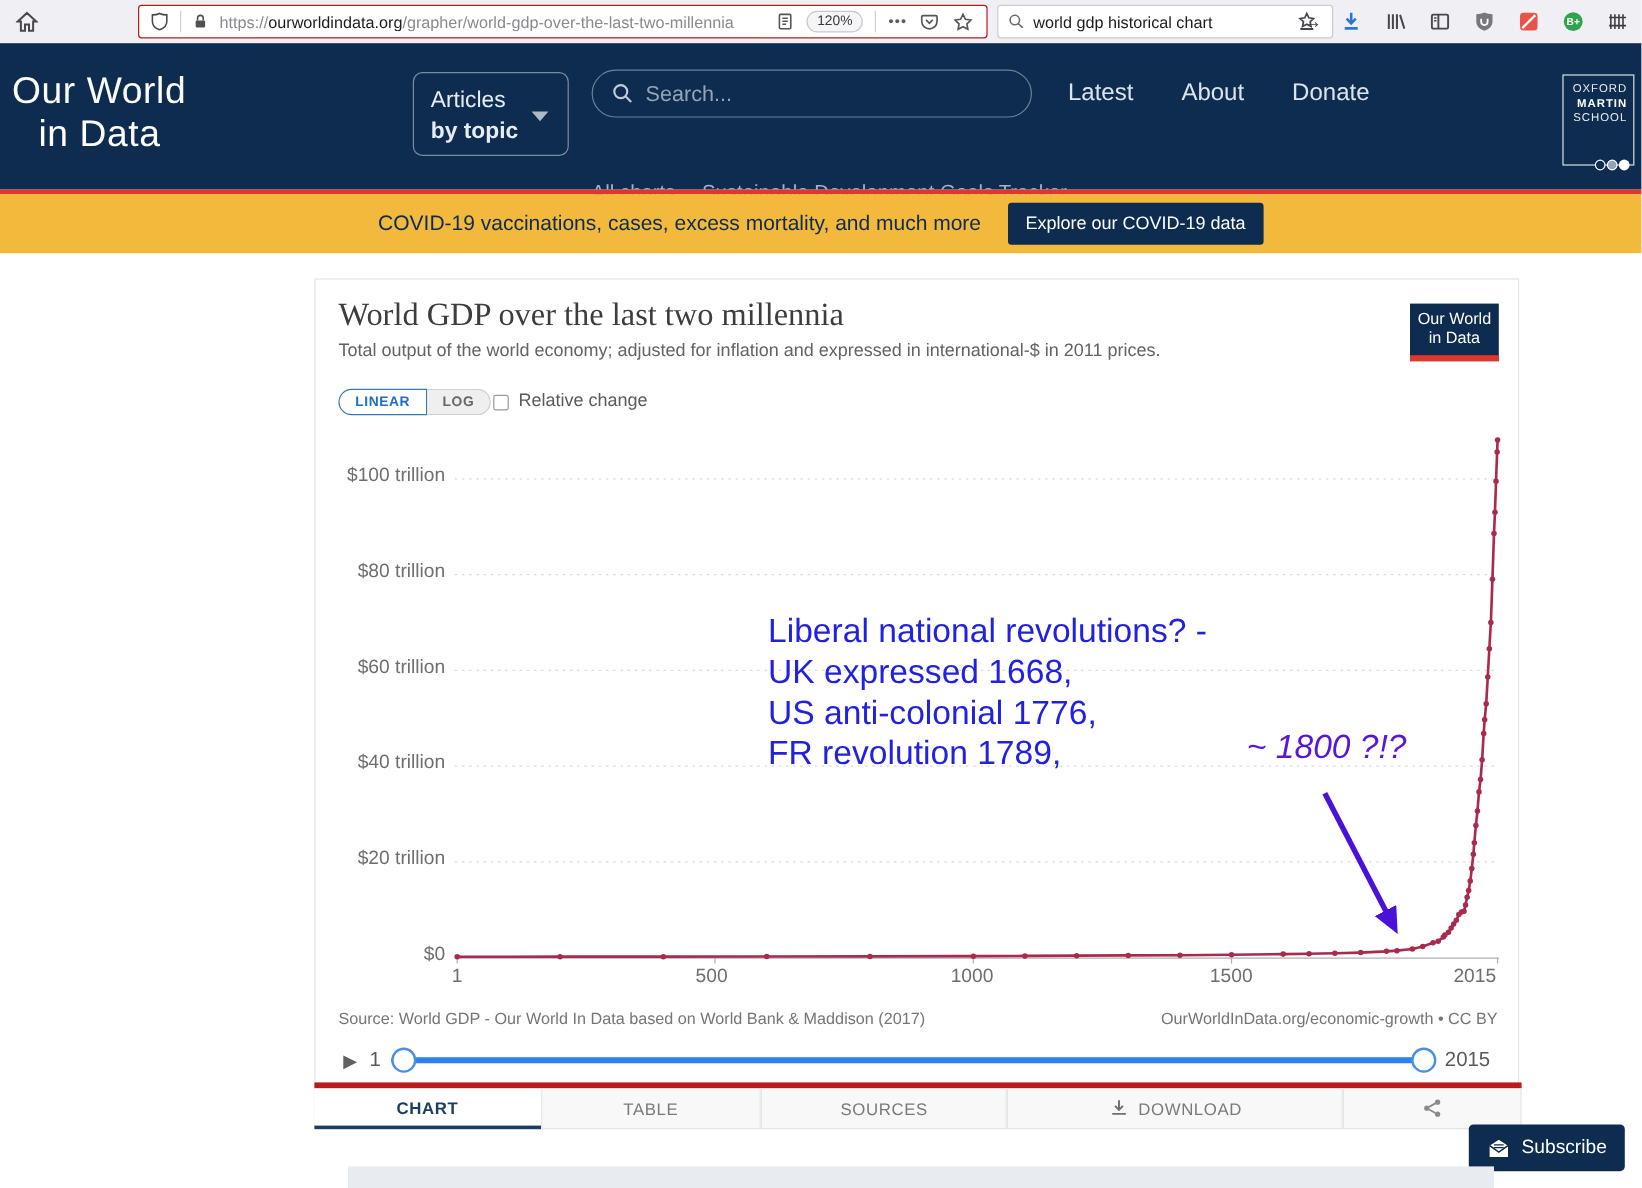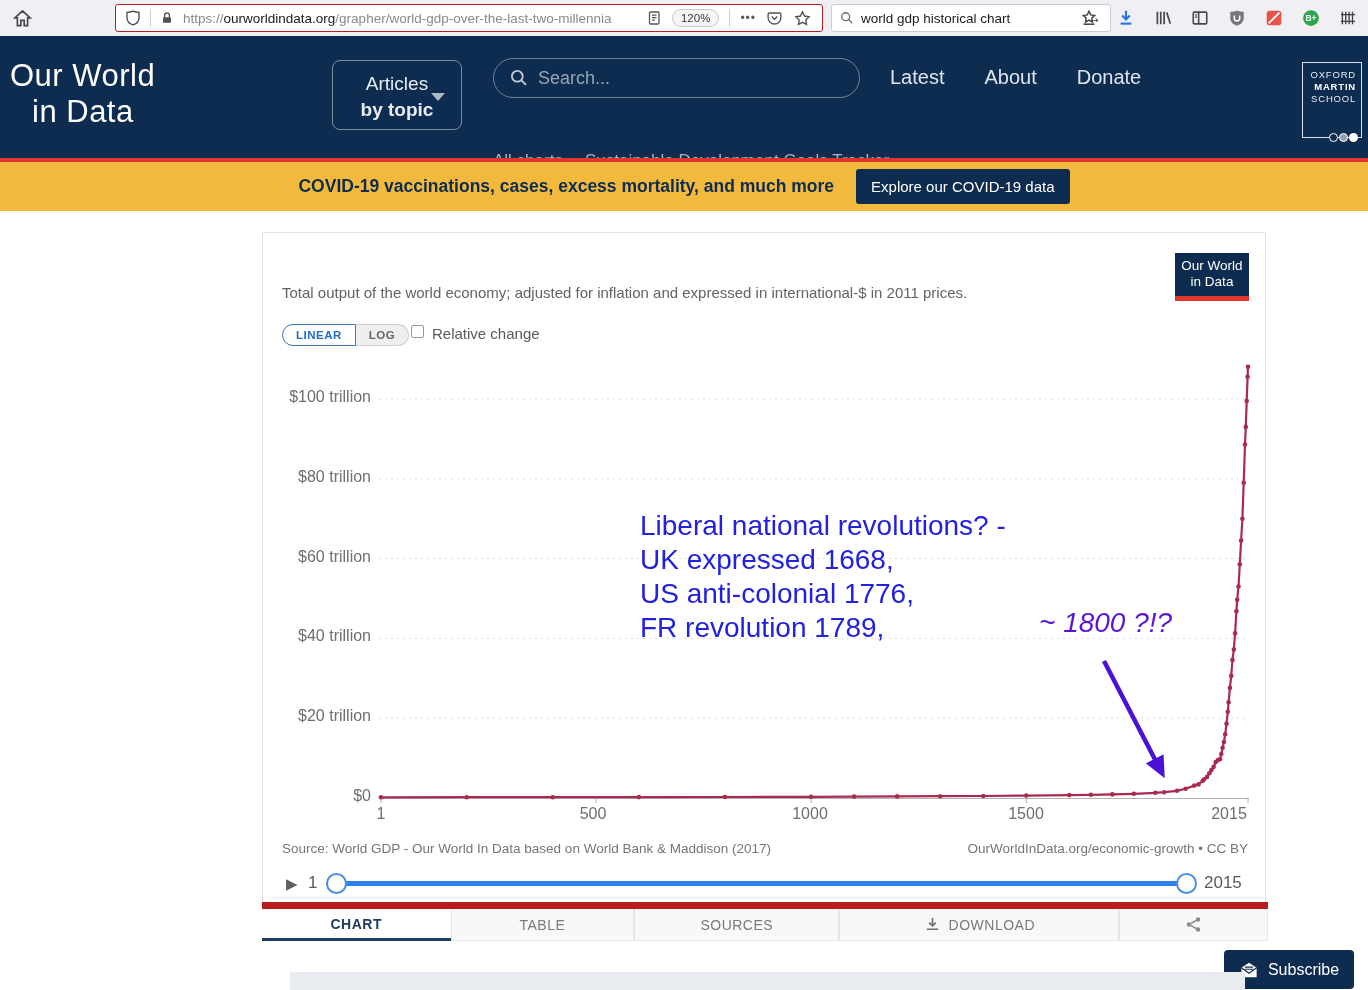--- a/index.html
+++ b/index.html
@@ -16,56 +16,56 @@
   .zoom-badge { font-size:11.5px; color:#39393d; border:1px solid #c9c9cd; background:#f5f5f7; border-radius:10px; padding:2px 8px; margin:0 4px; }
   .dots { color:#5a5a5f; font-size:12px; letter-spacing:1px; margin:0 4px; }
   .searchbar { position:absolute; left:831px; top:4px; width:280px; height:28px; background:#fff; border:1px solid #ccccd0; border-radius:3px; display:flex; align-items:center; padding:0 8px; }
   .search-text { font-size:13.5px; color:#1b1b1d; flex:1; margin-left:7px; white-space:nowrap; }
   .tb-right { position:absolute; right:6px; top:4px; display:flex; align-items:center; gap:9px; }
 
   
   .site-header { position:absolute; left:0; top:36px; width:1368px; height:122px; background:#0d2c50; }
   .owid-logo { position:absolute; left:10px; top:22px; color:#fdfdfd; font-size:31px; line-height:36px; letter-spacing:0.5px; }
   .owid-logo .l2 { padding-left:22px; }
-  .articles-btn { position:absolute; left:332px; top:24px; width:130px; height:70px; border:1px solid rgba(255,255,255,0.45); border-radius:8px; color:#e7ecf2; padding:10px 14px; font-size:19px; line-height:26px;text-align:center; }
+  .articles-btn { position:absolute; left:344px; top:24px; width:130px; height:70px; border:1px solid rgba(255,255,255,0.45); border-radius:8px; color:#e7ecf2; padding:10px 14px; font-size:19px; line-height:26px; }
   .articles-btn .bold { font-weight:bold; }
   .articles-btn .tri { position:absolute; right:16px; top:32px; width:0; height:0; border-left:7px solid transparent; border-right:7px solid transparent; border-top:8px solid #aeb9c6; }
   .hdr-search { position:absolute; left:493px; top:22px; width:367px; height:40px; border:1px solid rgba(255,255,255,0.4); border-radius:20px; display:flex; align-items:center; padding:0 16px; }
   .hdr-search span { color:#97a5b6; font-size:18px; margin-left:10px; }
   .nav-primary { position:absolute; left:890px; top:30px; display:flex; gap:40px; }
   .nav-primary span { color:#dee4eb; font-size:20px; cursor:pointer; }
   .nav-secondary { position:absolute; left:493px; top:115px; display:flex; gap:22px; }
   .nav-secondary span { color:#a6b3c2; font-size:17px; }
   .oxford-box { position:absolute; left:1302px; top:26px; width:60px; height:76px; border:1px solid rgba(255,255,255,0.85); padding:6px 5px 0 0; color:#fff; text-align:right; }
   .oxford-box div { font-size:9.5px; letter-spacing:0.8px; line-height:12px; color:#e8ecf1; }
   .oxford-box .bold { font-weight:bold; color:#fff; }
   .ox-circles { position:absolute; right:3px; bottom:-5px; display:flex; }
   .ox-circles i { width:9px; height:9px; border-radius:50%; margin-left:1px; }
   .ox-c1 { border:1.5px solid #fff; background:#0d2c50; }
   .ox-c2 { background:#93a2b4; border:1px solid #fff; }
   .ox-c3 { background:#fff; }
   .red-strip { position:absolute; left:0; top:158px; width:1368px; height:4px; background:#e0362c; }
 
   
   .covid-banner { position:absolute; left:0; top:162px; width:1368px; height:49px; background:#f3b93c; display:flex; align-items:center; justify-content:center; gap:22px; }
-  .covid-text { color:#0d2c50; font-size:17.5px; font-weight:bold; }
+  .covid-text { color:#0d2c50; font-size:17.5px; font-weight:normal; }
   .covid-btn { background:#0d2c50; color:#fff; font-size:15px; padding:9px 15px; border-radius:3px; cursor:pointer; }
 
   
   .card { position:absolute; left:262px; top:232px; width:1004px; height:708px; background:#fff; border:1px solid #e3e3e3; }
   .chart-title { position:absolute; left:19px; top:14px; font-family:"Liberation Serif", serif; font-size:27px; color:#3d3d3d; }
   .chart-subtitle { position:absolute; left:19px; top:51px; font-size:15px; color:#636363; }
   .owid-badge { position:absolute; left:912px; top:20px; width:74px; height:48px; background:#0d2c50; }
   .owid-badge .txt { color:#fff; font-size:13.5px; line-height:16px; text-align:center; padding-top:5px; }
   .owid-badge .bar { position:absolute; left:0; bottom:0; width:100%; height:5px; background:#e0362c; }
 
   .scale-toggle { position:absolute; left:19px; top:91px; display:flex; font-size:11.5px; font-weight:bold; letter-spacing:0.5px; }
   .seg-linear { border:1.5px solid #3a77b5; color:#1d6ec9; background:#fff; border-radius:12px 0 0 12px; padding:4px 13px; }
   .seg-log { border:1.5px solid #cfcfcf; border-left:none; color:#666; background:#efefef; border-radius:0 12px 12px 0; padding:4px 13px; }
-  .rel-change { position:absolute; left:148px; top:92px; display:flex; align-items:flex-start; gap:8px; }
+  .rel-change { position:absolute; left:148px; top:92px; display:flex; align-items:flex-end; gap:8px; }
   .checkbox { width:13px; height:13px; border:1.5px solid #9a9a9a; border-radius:2px; background:#fff; }
   .rel-label { font-size:15px; color:#5a5a5a; }
 
   .plot-svg { position:absolute; left:0; top:0; width:1004px; height:708px; pointer-events:none; }
   .ytick { position:absolute; left:8px; width:100px; text-align:right; font-size:16px; color:#6e6e6e; }
   .xtick { position:absolute; top:572px; font-size:16px; color:#6e6e6e; transform:translateX(-50%); }
 
   .annotation { position:absolute; left:377px; top:276px; font-size:28px; line-height:34px; }
   .annotation-callout { position:absolute; left:776px; top:374px; font-size:28px; }
 
@@ -73,25 +73,25 @@
 
   .timeline { position:absolute; left:0px; top:637px; width:1004px; height:30px; }
   .play-icon { position:absolute; left:23px; top:5px; font-size:15px; color:#616161; }
   .tl-start { position:absolute; left:45px; top:3px; font-size:17px; color:#5a5a5a; }
   .tl-end { position:absolute; left:941px; top:3px; font-size:17px; color:#5a5a5a; }
   .tl-track { position:absolute; left:63px; top:11px; width:870px; height:5px; border-radius:3px; background:#2e7ff0; }
   .tl-handle { position:absolute; top:3px; width:21px; height:21px; border-radius:50%; background:#fff; border:2px solid #4a90e2; }
   .tl-h-left { left:63px; }
   .tl-h-right { left:913px; }
 
-  .tabs { position:absolute; left:-1px; top:669px; width:1006px; height:39px; display:flex; border-top:7px solid #b91c1c;text-align:center; }
+  .tabs { position:absolute; left:-1px; top:669px; width:1006px; height:39px; display:flex; border-top:5px solid #b91c1c;text-align:center; }
   .tab { display:flex; align-items:center; justify-content:center; gap:8px; font-size:14px; letter-spacing:0.5px; color:#7a7a7a; background:#f8f8f8; border:1px solid #e6e6e6; border-top:none; cursor:pointer; }
   .tab-active { background:#fff; border:none; border-bottom:3px solid #1d3d63; color:#1d3d63; font-weight:bold; }
 
-  .subscribe-btn { position:absolute; left:1224px; top:937px; width:130px; height:39px; background:#0d2c50; border-radius:4px; color:#fff; font-size:16px; display:flex; align-items:center; justify-content:center; gap:9px; cursor:pointer;margin-top:13px; }
+  .subscribe-btn { position:absolute; left:1224px; top:937px; width:130px; height:39px; background:#0d2c50; border-radius:4px; color:#fff; font-size:16px; display:flex; align-items:center; justify-content:center; gap:9px; cursor:pointer; }
   .next-section { position:absolute; left:290px; top:972px; width:955px; height:18px; background:#e8ebef; }
 </style>
 </head>
 <body>
 
 <div class="screen">
 
   <div class="toolbar">
     <div class="tb-icon" style="margin-left:8px">
       <svg width="19" height="19" viewBox="0 0 16 16">
@@ -233,20 +233,21 @@
     </div>
   </div>
   <div class="red-strip"></div>
 
   <div class="covid-banner">
     <span class="covid-text">COVID-19 vaccinations, cases, excess mortality, and much more</span>
     <span class="covid-btn">Explore our COVID-19 data</span>
   </div>
 
   <div class="card">
+    <div class="chart-title">World GDP over the last two millennia</div>
     <div class="chart-subtitle">Total output of the world economy; adjusted for inflation and expressed in international-$ in 2011 prices.</div>
 
     <div class="owid-badge">
       <div class="txt"><span>Our World</span><br><span>in Data</span></div>
       <div class="bar"></div>
     </div>
 
     <div class="scale-toggle">
       <span class="seg-linear">LINEAR</span>
       <span class="seg-log">LOG</span>

